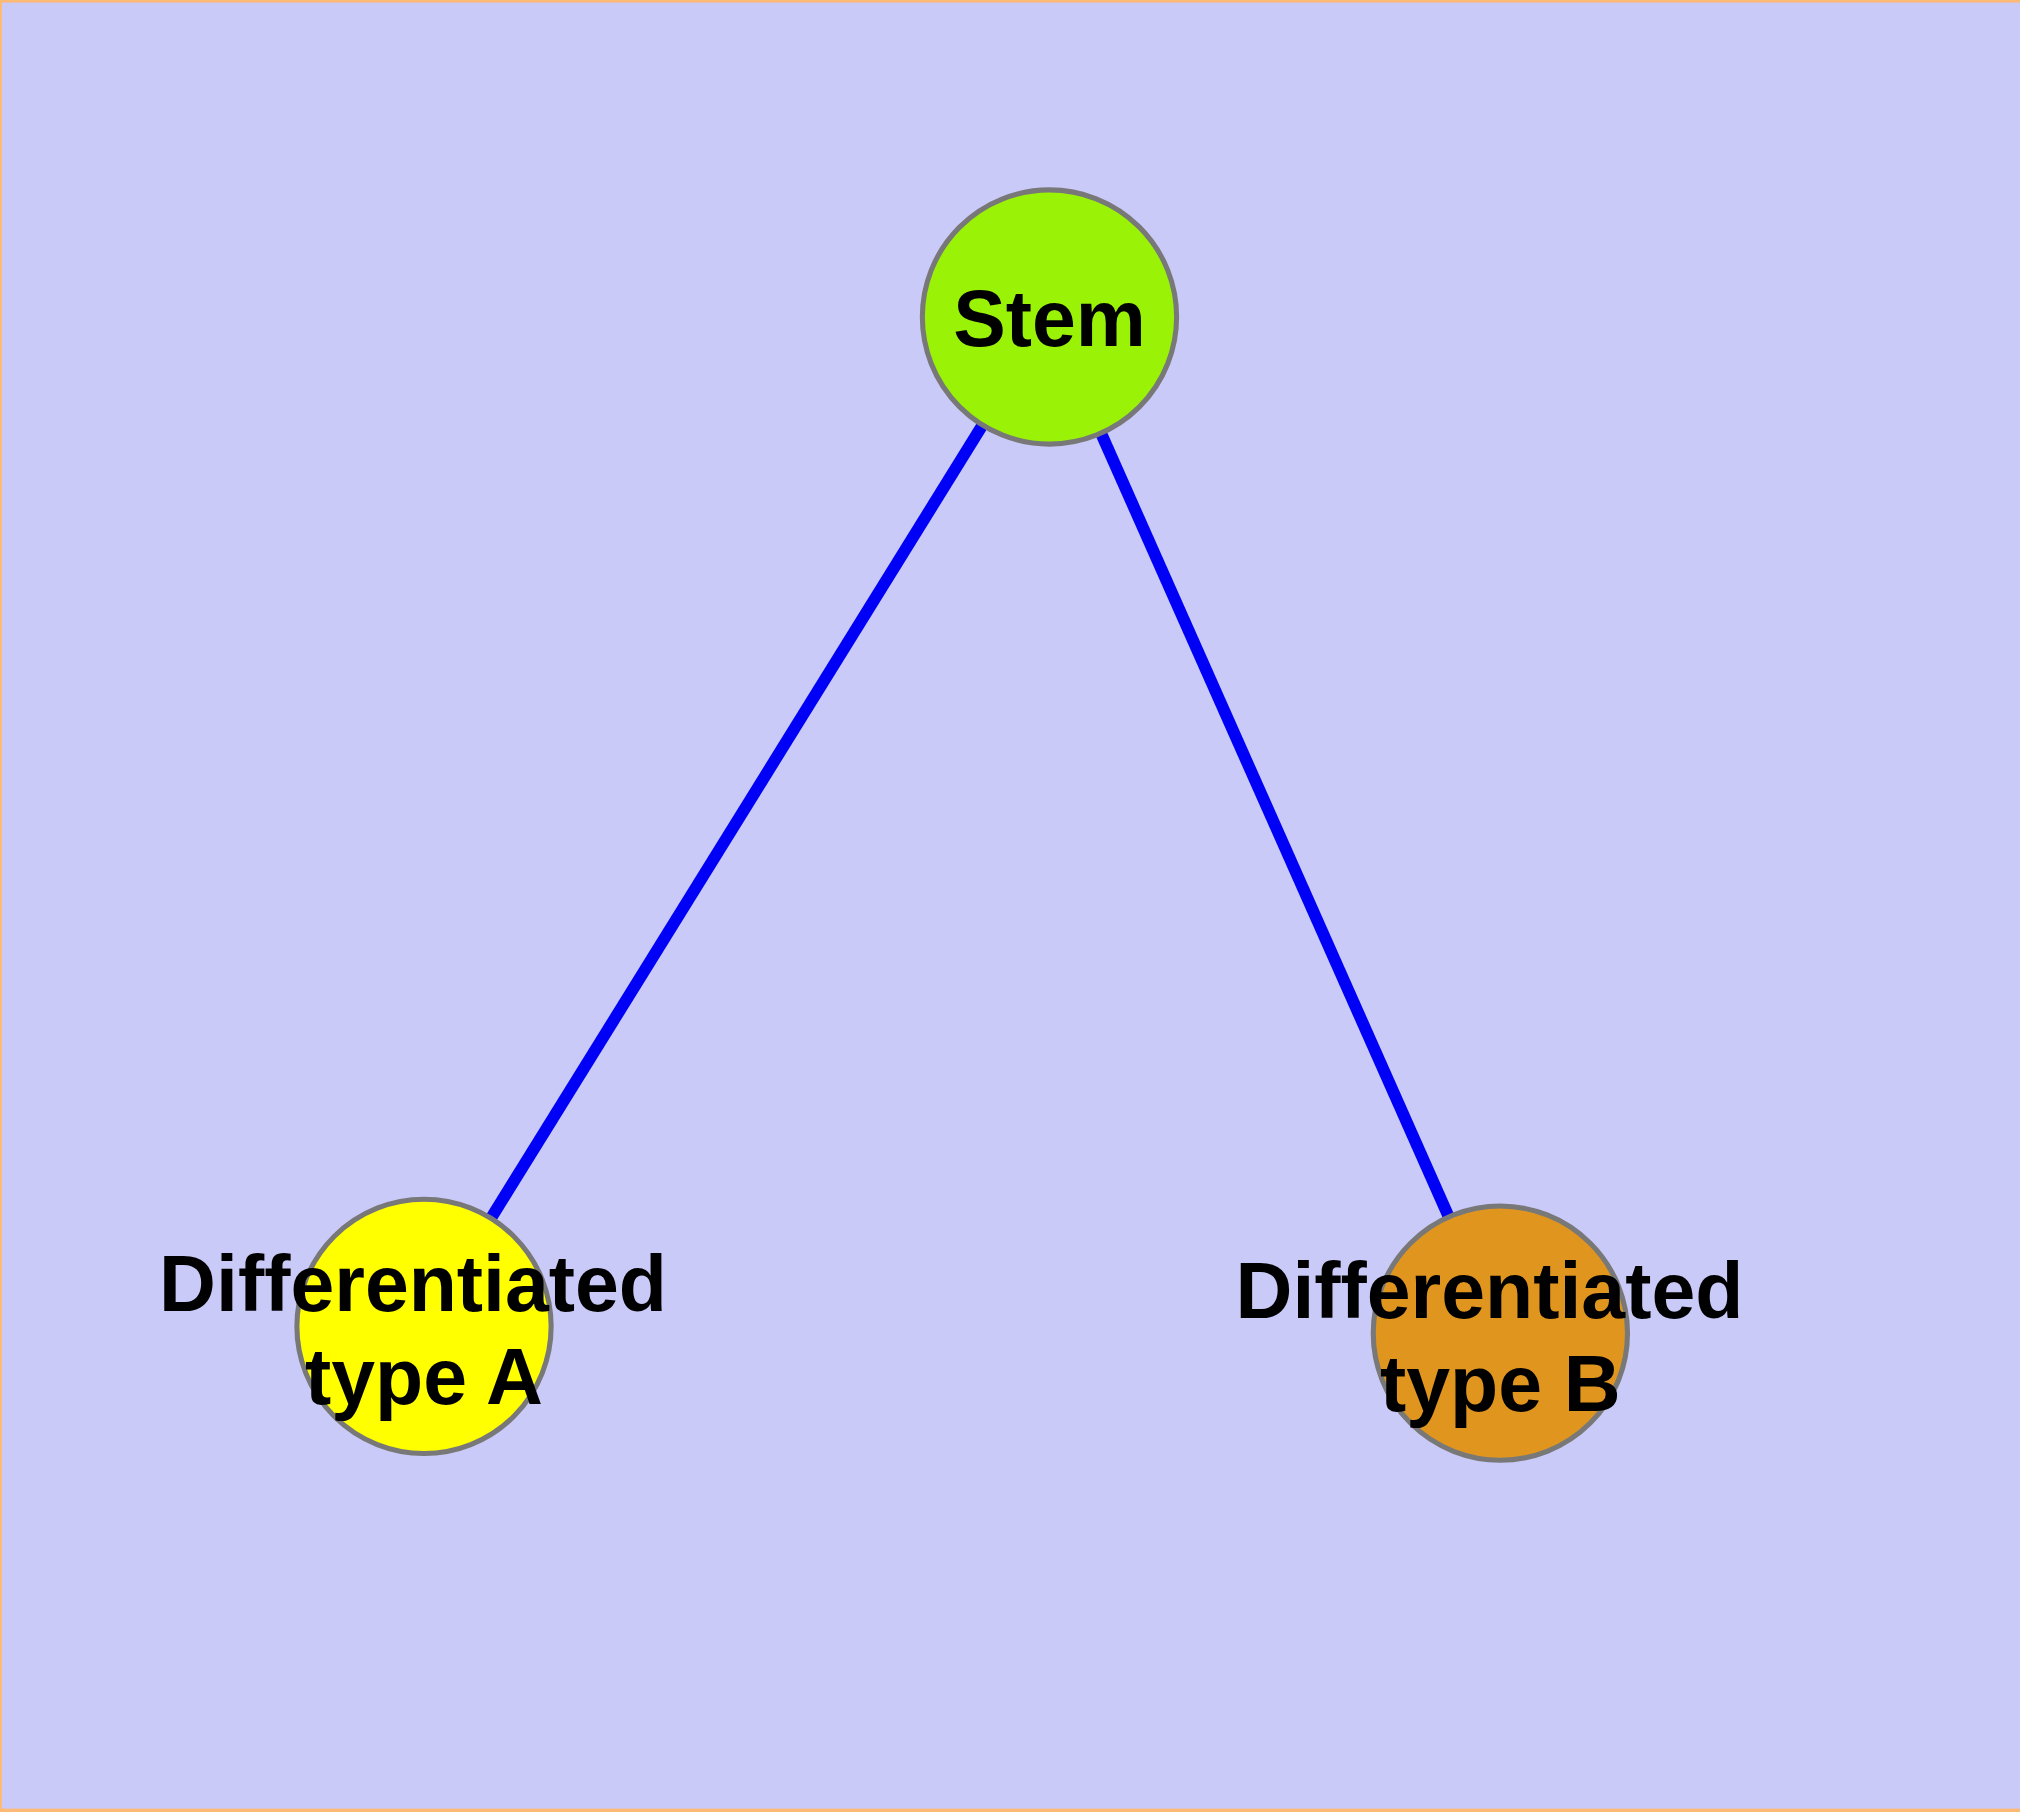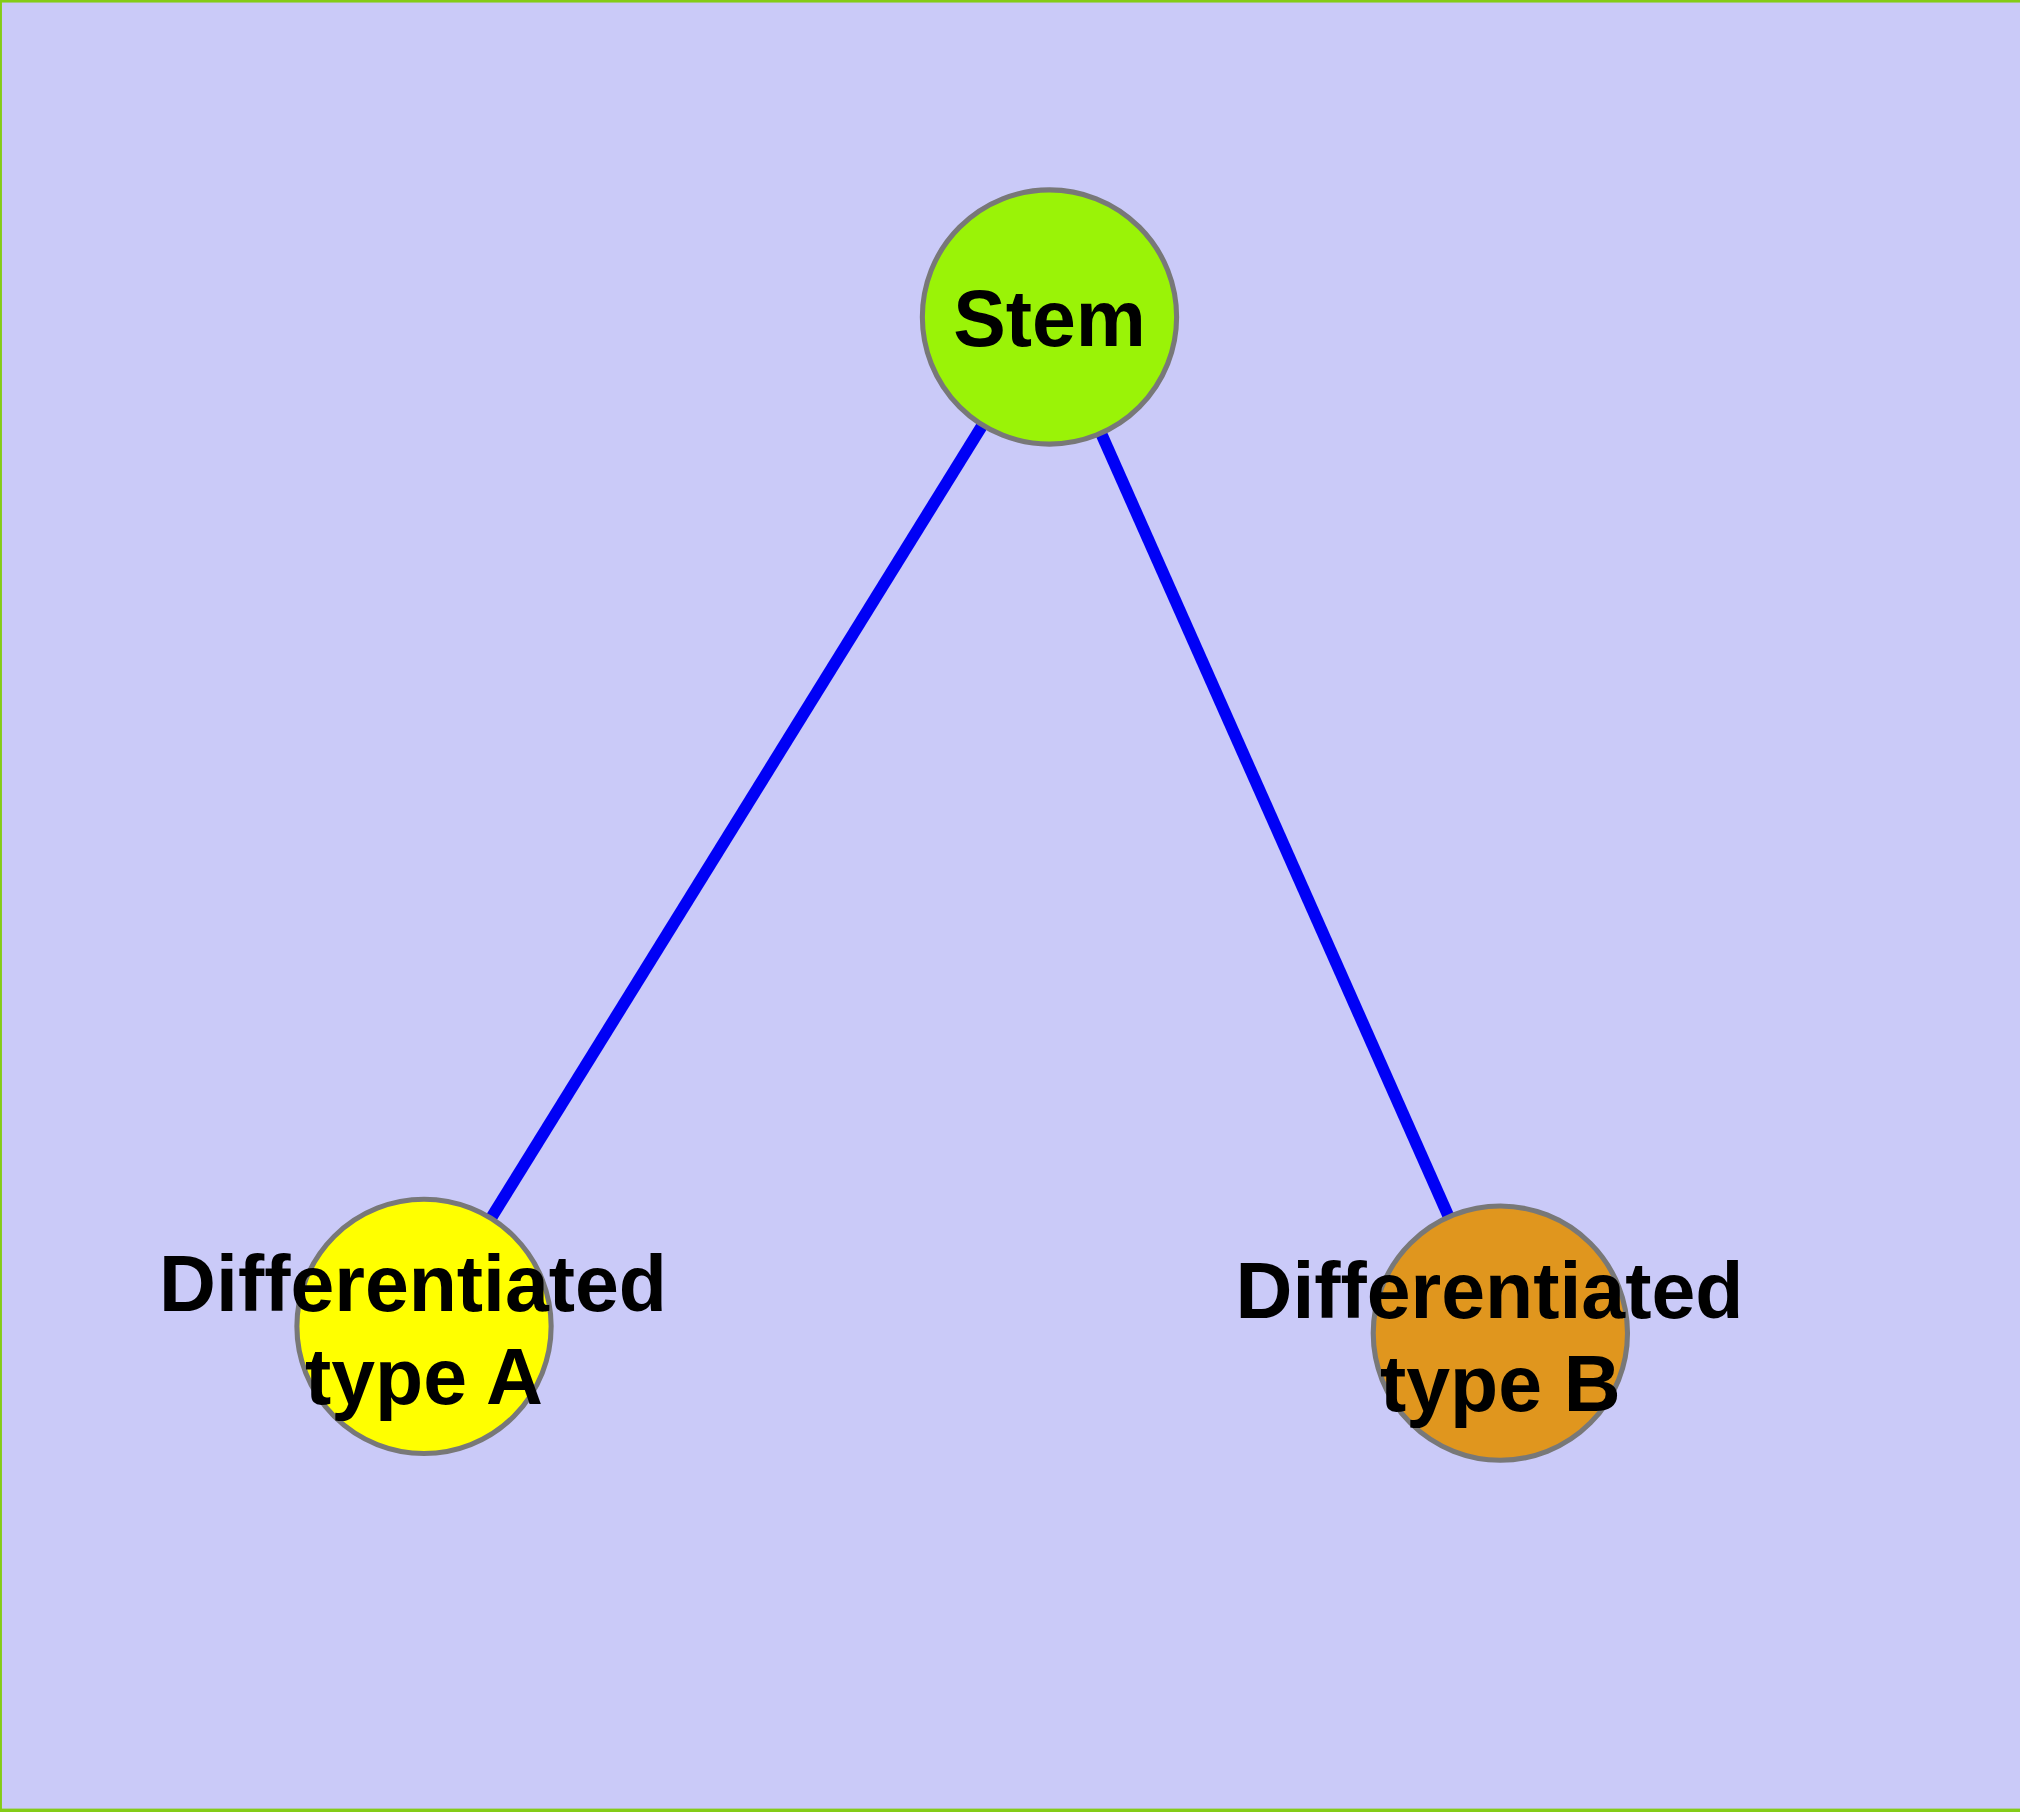--- a/index.html
+++ b/index.html
@@ -4,21 +4,21 @@
 <style>
   html, body {
     margin: 0;
     padding: 0;
     background: #ffffff;
   }
   .stage {
     position: relative;
     width: 2021px;
     height: 1812px;
-    background: #84cc16;
+    background: #fdba74;
   }
   svg.diagram {
     display: block;
     width: 2021px;
     height: 1812px;
   }
   .node-label {
     font-family: "Liberation Sans", sans-serif;
     font-weight: bold;
     font-size: 93px;

